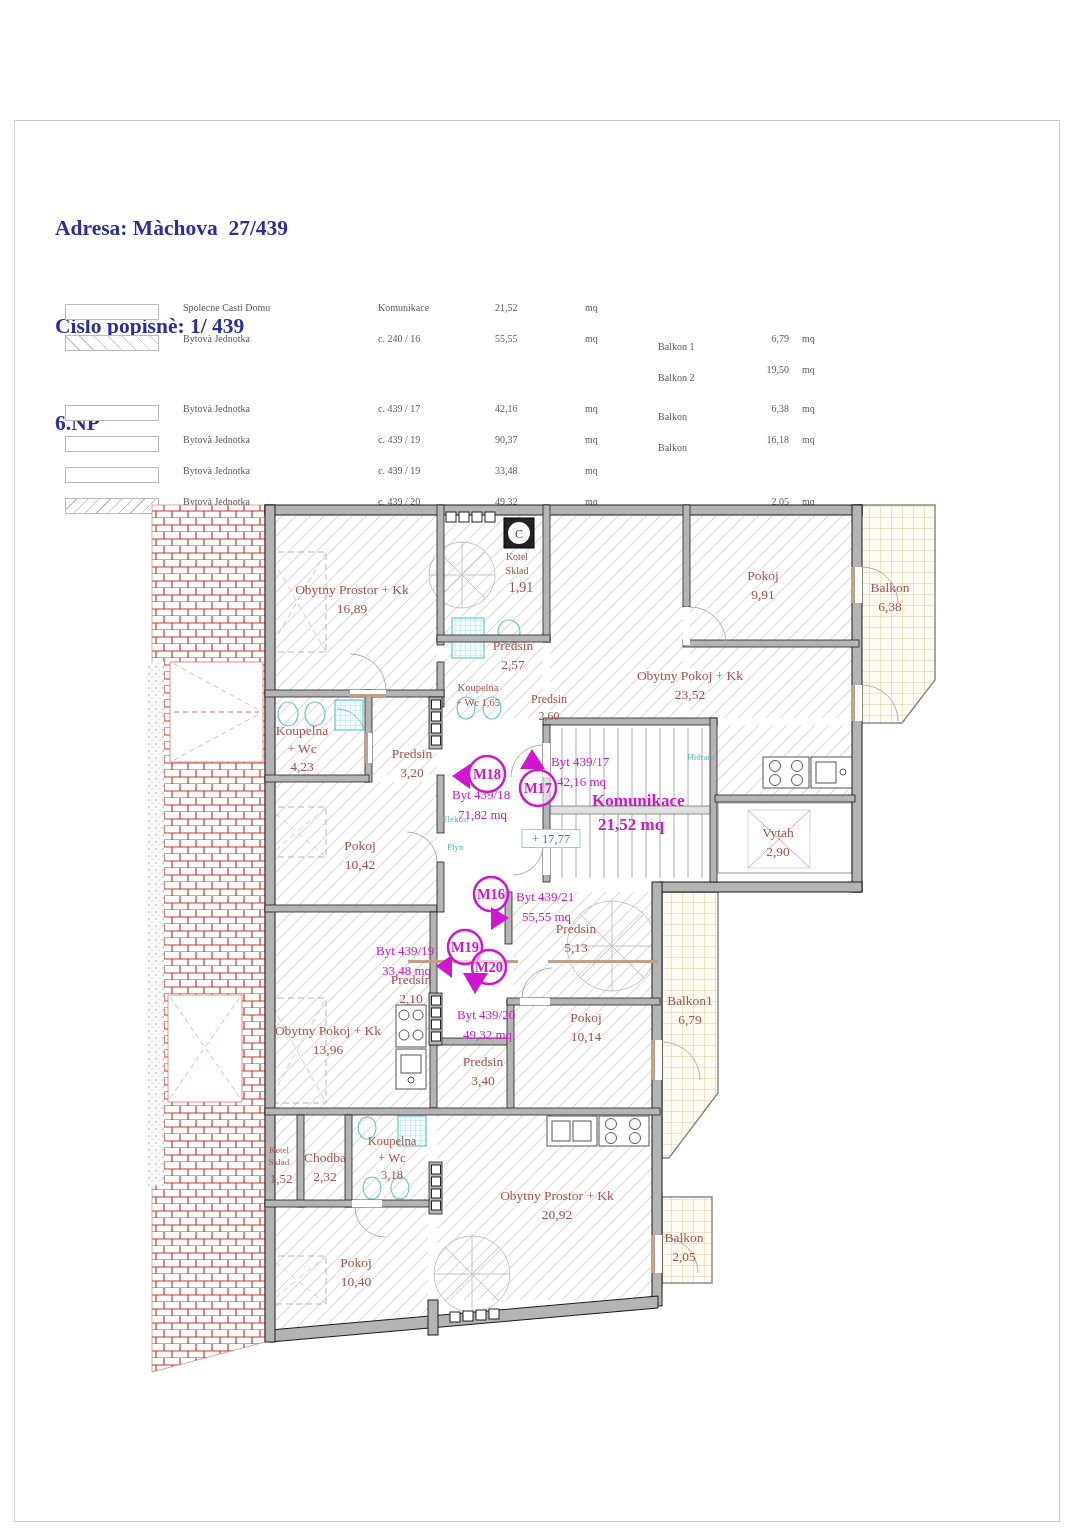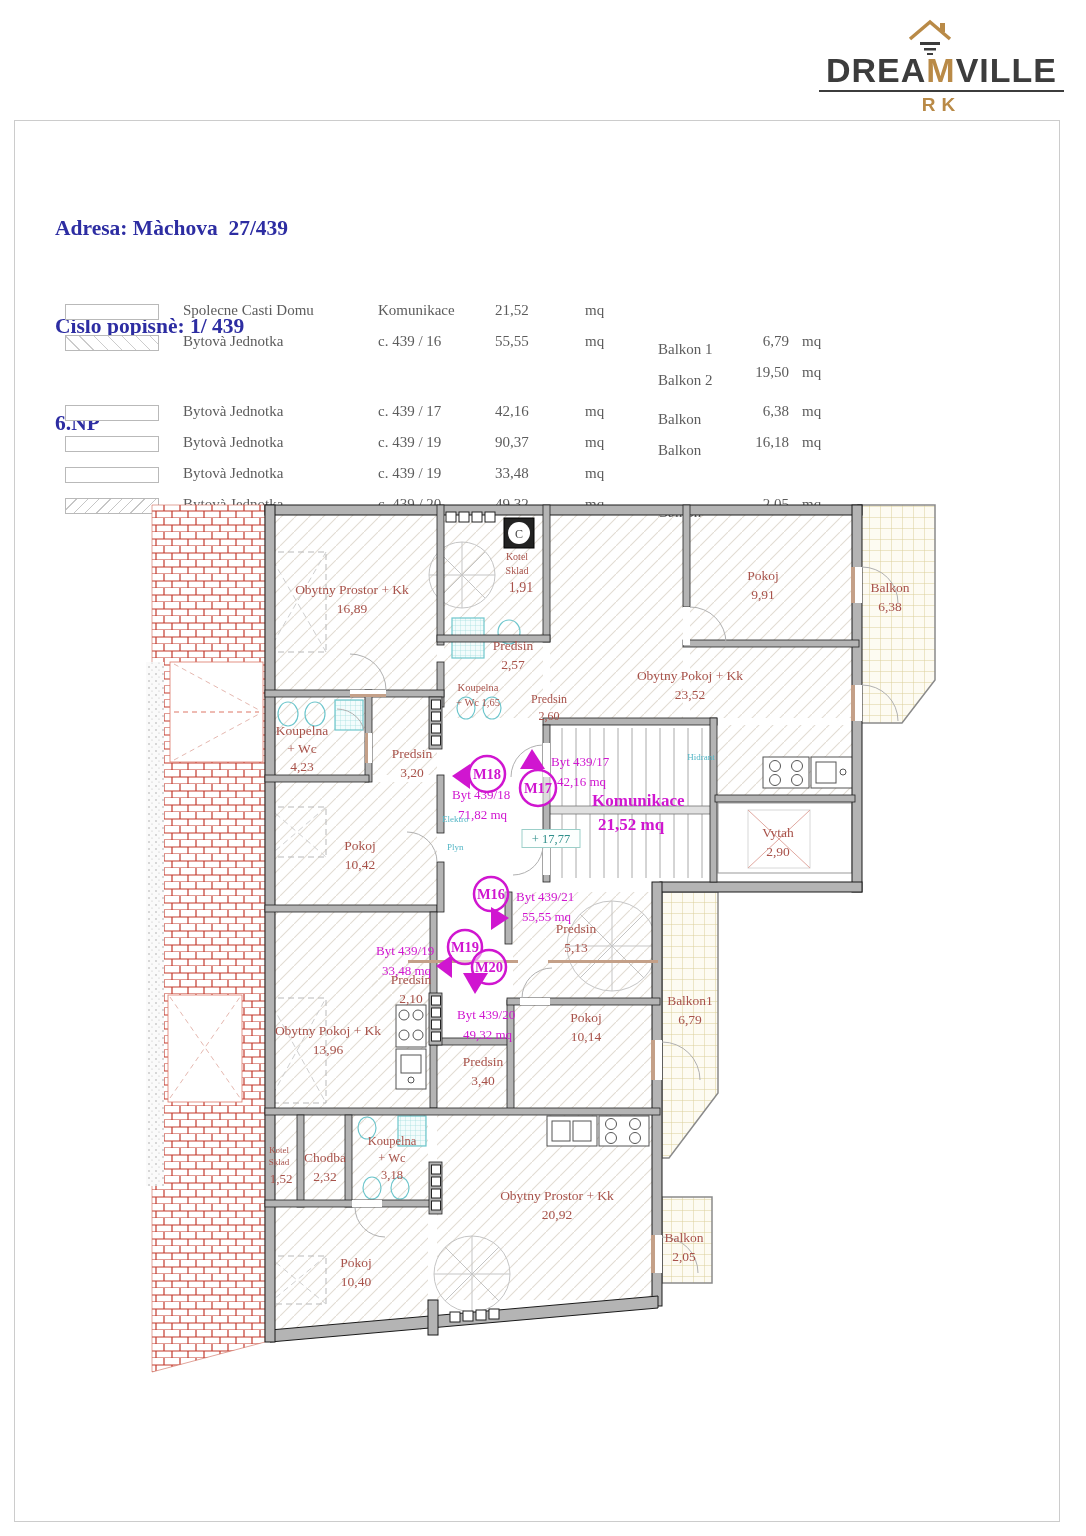--- a/index.html
+++ b/index.html
@@ -13,21 +13,21 @@
              letter-spacing:1px;color:#3c3c3c;margin-top:32px;line-height:36px;
              border-bottom:2px solid #3c3c3c;padding-bottom:2px;}
   .logo-accent{color:#b98a47;}
   .logo-sub{font-family:"Liberation Sans",sans-serif;font-size:19px;font-weight:600;
             color:#b98a47;letter-spacing:6px;margin-top:2px;}
   .house-icon{position:absolute;left:88px;top:-2px;width:46px;height:40px;}
   
   .title-block{position:absolute;left:55px;top:147px;color:#2d2da2;font-size:21.5px;
                font-weight:600;line-height:32.5px;white-space:pre;}
   
-  .legend{position:absolute;left:65px;top:302px;width:800px;font-size:15px;color:#5c5c5c;}
+  .legend{position:absolute;left:65px;top:302px;width:800px;font-size:10px;color:#5c5c5c;}
   .lg-row{position:relative;height:22px;margin-bottom:9px;}
   .lg-sub{position:relative;height:22px;margin-bottom:17px;}
   .lg-row .sw{position:absolute;left:0;top:2px;width:92px;height:14px;
               border:1px solid #b9b9b9;background:#fff;}
   .sw.hatch-back{background:repeating-linear-gradient(45deg,#fff 0 9px,#cccccc 9px 10px);}
   .sw.hatch-fwd{background:repeating-linear-gradient(135deg,#fff 0 7px,#c6c6c6 7px 8px);}
   .lg-row .c1{position:absolute;left:118px;top:0;}
   .lg-row .c2{position:absolute;left:313px;top:0;}
   .ar{position:absolute;left:430px;top:0;width:78px;text-align:left;}
   .mq1{position:absolute;left:520px;top:0;}
@@ -36,52 +36,41 @@
   .mq2{position:absolute;left:737px;top:0;}
   
   .plan-svg{position:absolute;left:140px;top:500px;}
   #plan text{font-family:"Liberation Serif",serif;}
 </style>
 </head>
 <body>
 
 <div class="page">
 
-  <div class="logo">
-    <svg class="house-icon" viewBox="0 0 46 40">
-      <polyline points="3,21 23,4 43,21" fill="none" stroke="#b98a47" stroke-width="3.5"></polyline>
-      <rect x="33" y="5" width="5" height="9" fill="#b98a47"></rect>
-      <rect x="13" y="24" width="20" height="3" fill="#3c3c3c"></rect>
-      <rect x="17" y="30" width="12" height="2.5" fill="#3c3c3c"></rect>
-      <rect x="20" y="35" width="6" height="2" fill="#3c3c3c"></rect>
-    </svg>
-    <div class="logo-text"><span>DREA</span><span class="logo-accent">M</span><span>VILLE</span></div>
-    <div class="logo-sub">RK</div>
-  </div>
 
   <div class="frame"></div>
 
   <div class="title-block">
     <div>Adresa: Màchova  27/439</div>
     <div>Cislo popisnè: 1/ 439</div>
     <div>6.NP</div>
   </div>
 
   <div class="legend">
       <div class="lg-row">
         <span class="sw plain"></span>
         <span class="c1">Spolecne Casti Domu</span>
         <span class="c2">Komunikace</span>
         <span class="ar">21,52</span>
         <span class="mq1">mq</span>
       </div>
       <div class="lg-row">
         <span class="sw hatch-back"></span>
         <span class="c1">Bytovà  Jednotka</span>
-        <span class="c2">c. 439 / 16</span>
+        <span class="c2">c. 240 / 16</span>
         <span class="ar">55,55</span>
         <span class="mq1">mq</span>
         <span class="bl">Balkon 1</span>
         <span class="ba">6,79</span>
         <span class="mq2">mq</span>
       </div>
       <div class="lg-sub">
         <span class="bl">Balkon 2</span>
         <span class="ba">19,50</span>
         <span class="mq2">mq</span>

